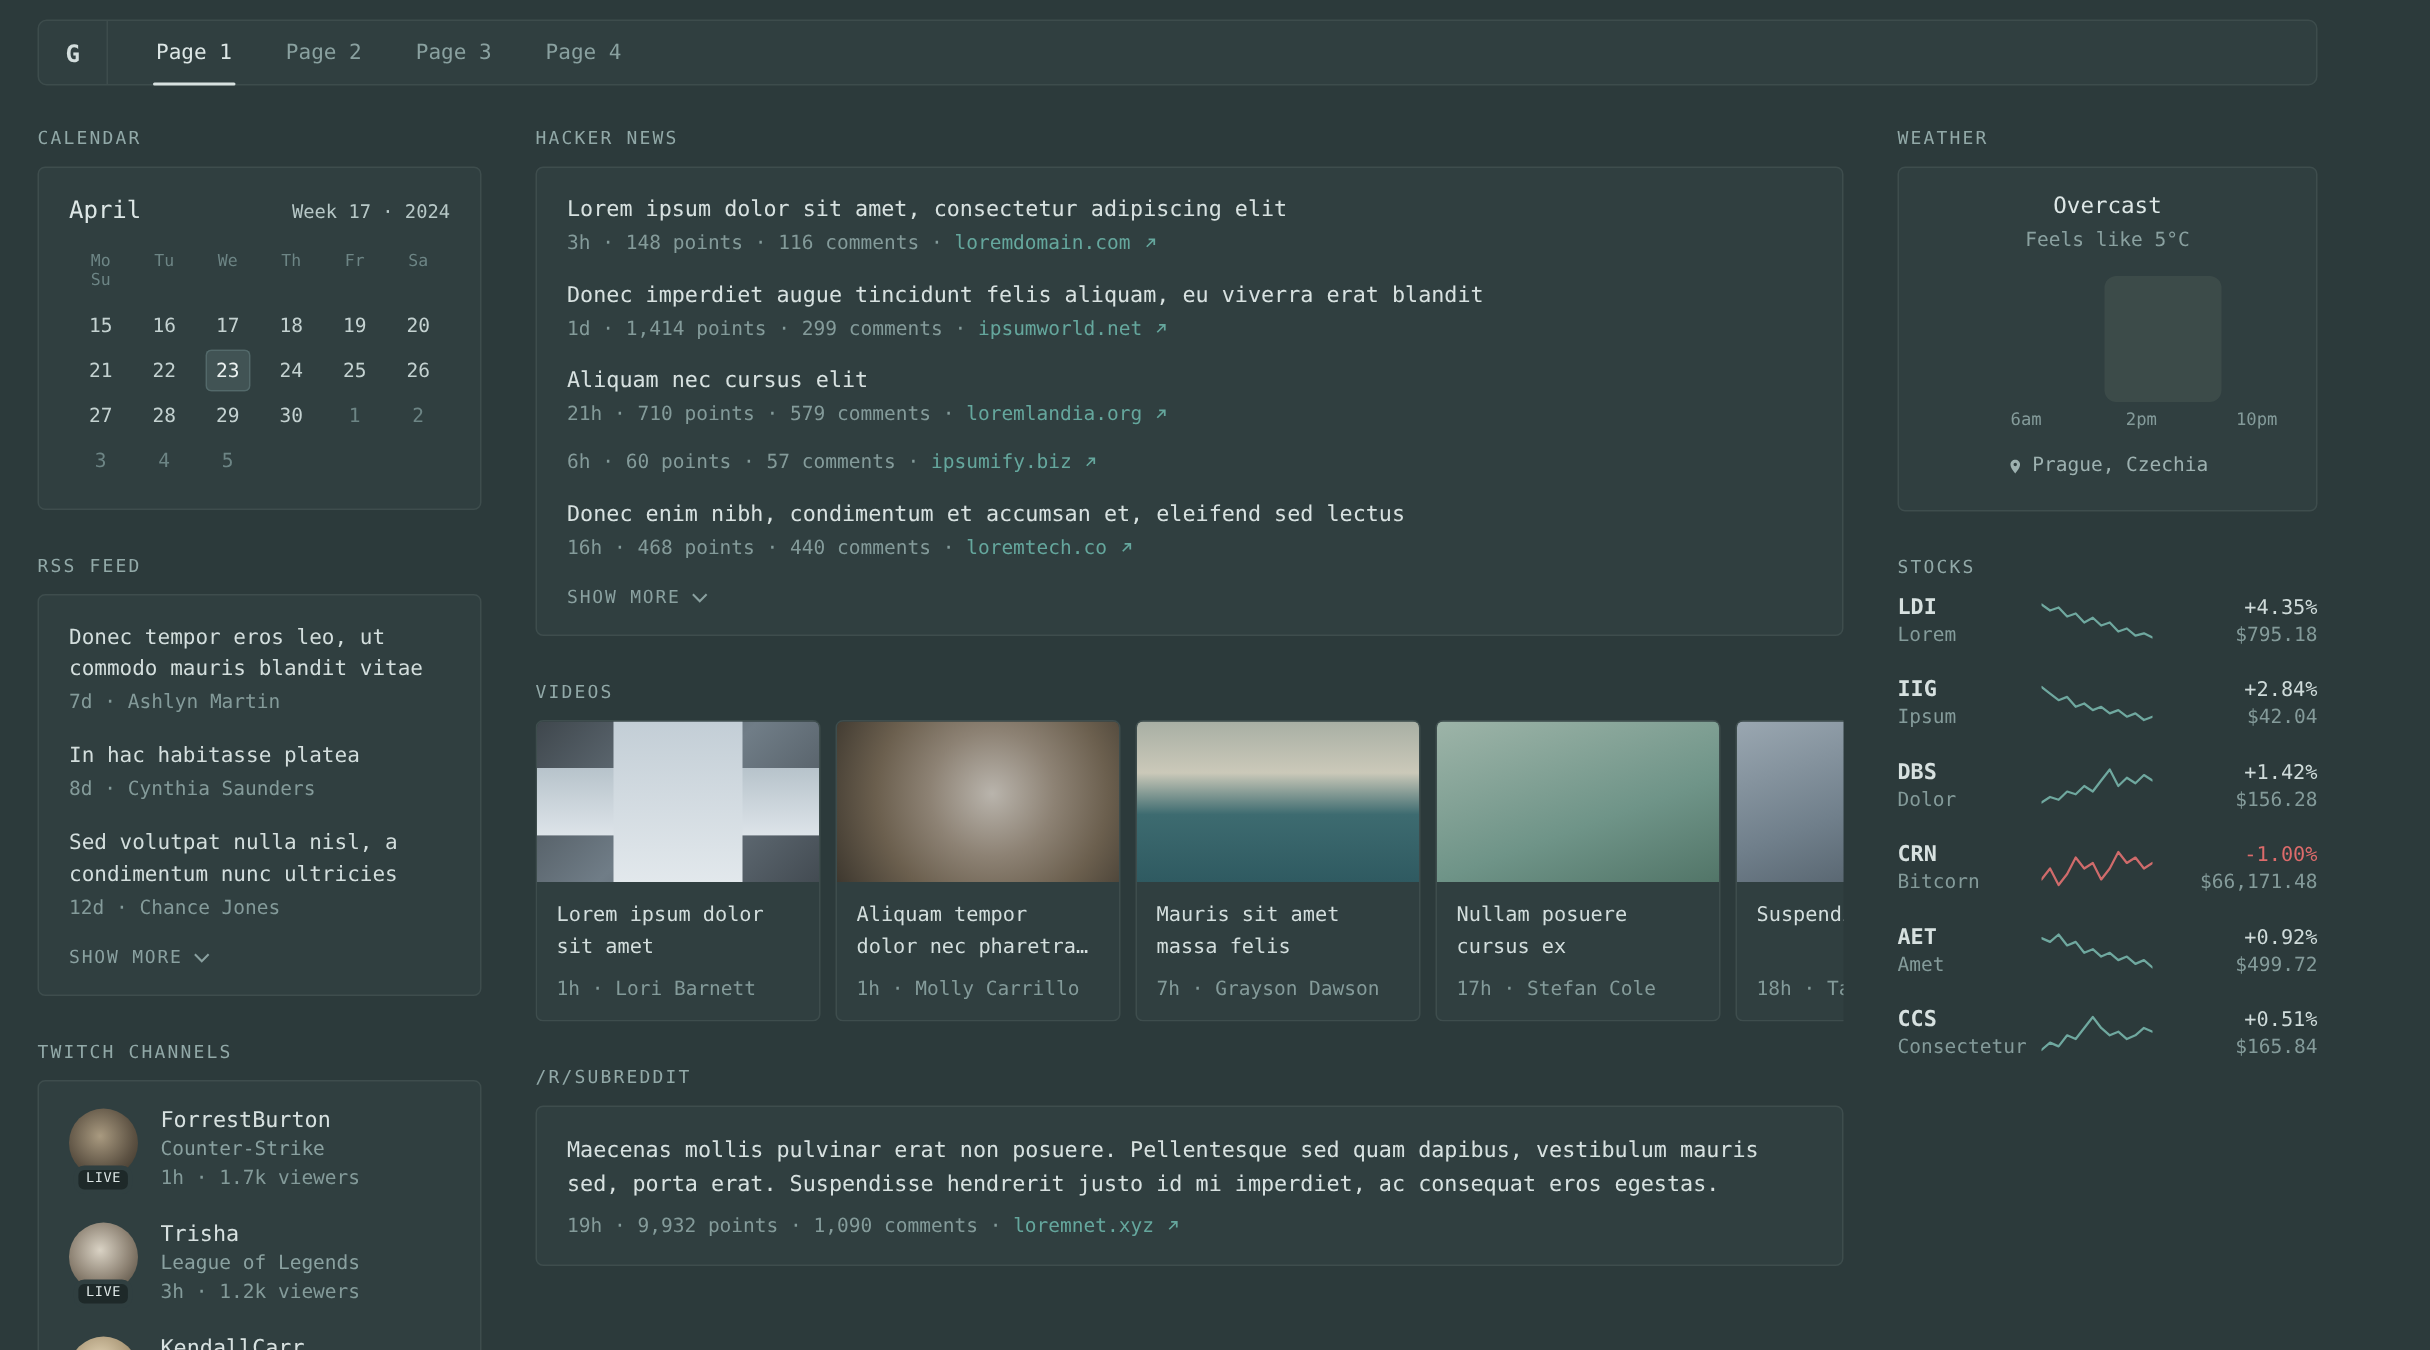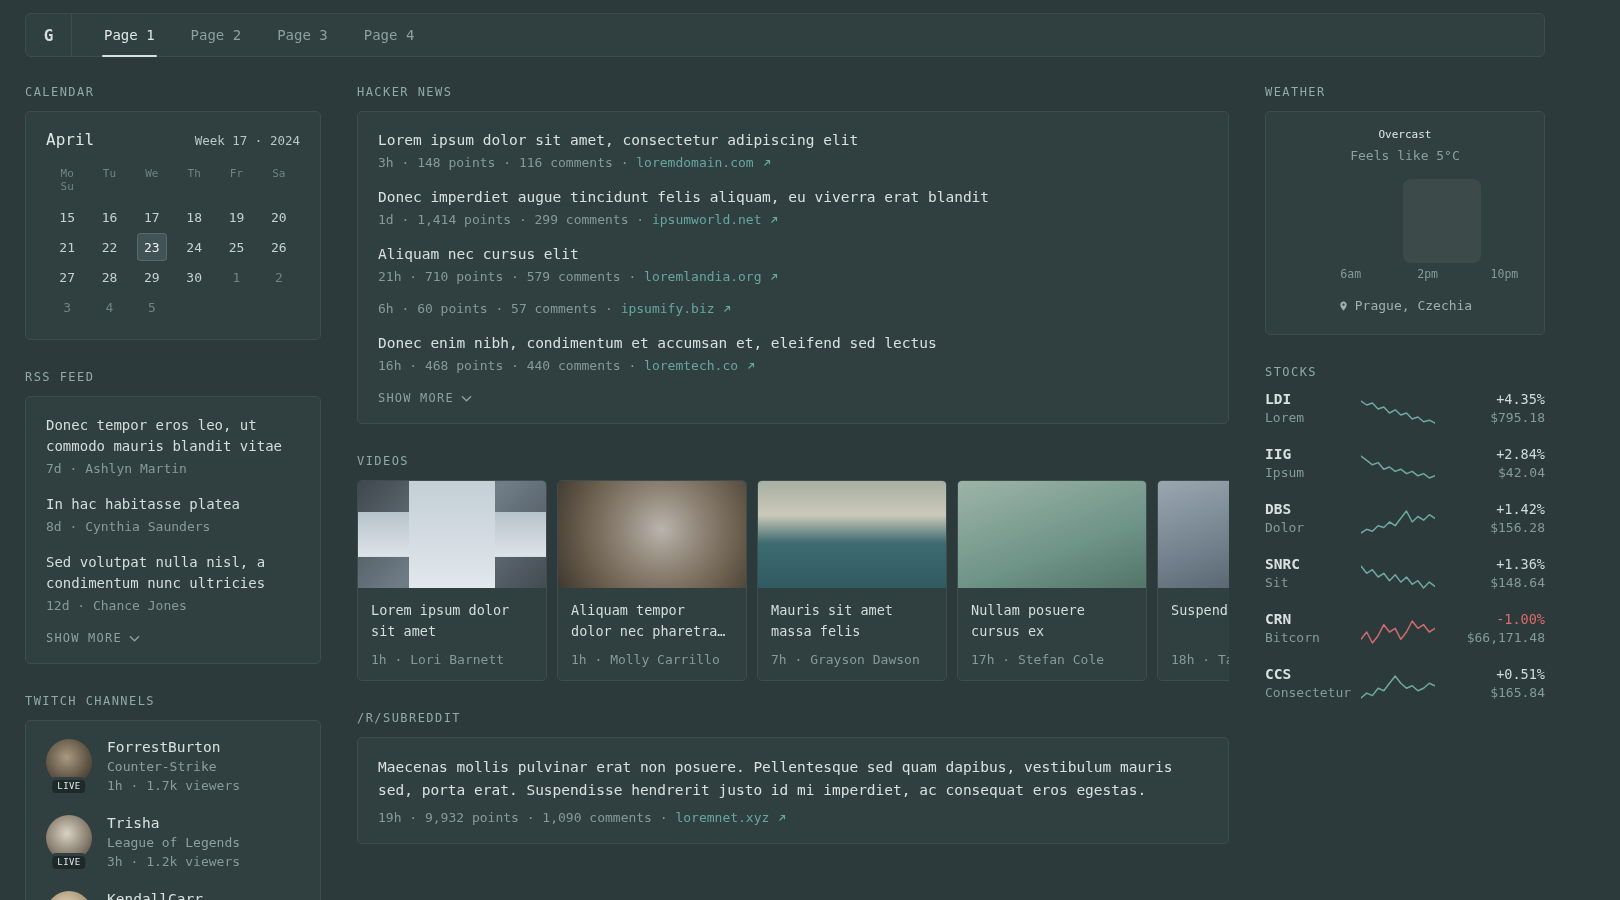--- a/index.html
+++ b/index.html
@@ -110,40 +110,40 @@
   .video-body { padding:12px 13px 13px; }
   .video-title { font-size:13.5px; line-height:1.55; color:#d3dedd; height:42px; overflow:hidden; }
   .video-meta { font-size:13px; color:#849b9a; margin-top:10px; }
 
   
   .reddit-title { font-size:14.5px; line-height:1.6; color:#d7e1e0; cursor:pointer; }
   .reddit-meta { font-size:13px; color:#849b9a; margin-top:8px; }
 
   
   .weather-card { text-align:center; padding:16px 16px 18px; }
-  .weather-cond { font-size:11px; color:#dde7e6; font-weight:500; }
+  .weather-cond { font-size:15px; color:#dde7e6; font-weight:500; }
   .weather-feels { font-size:13px; color:#8aa1a0; margin-top:7px; }
   .bars { height:56px; margin:38px 10px 0; display:flex; align-items:flex-end; gap:4px; position:relative; }
   .daylight {
     position:absolute; left:49%; width:34.5%; top:-22px; bottom:-6px;
     background:rgba(223,235,205,0.07); border-radius:8px; pointer-events:none;
   }
   .time-axis { position:relative; height:15px; margin:10px 10px 0; font-size:11.5px; color:#849b9a; }
   .time-label { position:absolute; transform:translateX(-50%); }
   .time-label:nth-child(1){ left:26%; }
   .time-label:nth-child(2){ left:60%; }
   .time-label:nth-child(3){ left:94%; }
   .weather-loc {
     margin-top:16px; display:inline-flex; align-items:center; gap:6px;
     font-size:13px; color:#9db1b0;
   }
   .pin-icon { width:11px; height:14px; fill:#9db1b0; }
 
   
-  .stock-row { display:flex; align-items:flex-end; cursor:pointer; }
+  .stock-row { display:flex; align-items:center; cursor:pointer; }
   .stock-row + .stock-row { margin-top:21px; }
   .stock-id { width:96px; flex-shrink:0; }
   .stock-symbol { font-size:14.5px; font-weight:600; color:#d7e1e0; }
   .stock-name { font-size:13px; color:#849b9a; margin-top:3px; }
   .spark { width:74px; height:26px; flex-shrink:0; }
   .spark polyline { fill:none; stroke:#6fa89f; stroke-width:1.5; stroke-linejoin:round; stroke-linecap:round; }
   .stock-right { flex:1; text-align:right; }
   .stock-change { font-size:13.5px; color:#cfdbda; }
   .stock-price { font-size:13px; color:#849b9a; margin-top:3px; }
   .negative .stock-change { color:#dd6b6b; }
@@ -456,48 +456,48 @@
       <div class="stock-name">Dolor</div>
     </div>
     <svg class="spark" viewBox="0 0 74 26">
                 <polyline points="0.0,24.0 5.7,20.3 11.4,22.2 17.1,16.7 22.8,18.5 28.5,13.0 34.2,16.7 39.8,9.3 45.5,2.0 51.2,13.0 56.9,7.5 62.6,11.2 68.3,5.7 74.0,9.3"></polyline>
               </svg>
     <div class="stock-right">
       <div class="stock-change">+1.42%</div>
       <div class="stock-price">$156.28</div>
     </div>
   </div>
-            <div class="stock-row">
-    <div class="stock-id">
-      <div class="stock-symbol">SNRC</div>
-      <div class="stock-name">Sit</div>
-    </div>
-    <svg class="spark" viewBox="0 0 74 26">
-                <polyline points="0.0,2.0 5.7,9.3 11.4,5.7 17.1,13.0 22.8,9.3 28.5,16.7 34.2,10.8 39.8,18.1 45.5,13.0 51.2,20.3 56.9,16.7 62.6,24.0 68.3,18.1 74.0,22.5"></polyline>
-              </svg>
-    <div class="stock-right">
-      <div class="stock-change">+1.36%</div>
-      <div class="stock-price">$148.64</div>
-    </div>
-  </div>
             <div class="stock-row negative">
     <div class="stock-id">
       <div class="stock-symbol">CRN</div>
       <div class="stock-name">Bitcorn</div>
     </div>
     <svg class="spark" viewBox="0 0 74 26">
                 <polyline points="0.0,20.3 5.7,13.0 11.4,24.0 17.1,16.7 22.8,5.7 28.5,13.0 34.2,9.3 39.8,20.3 45.5,13.0 51.2,2.0 56.9,9.3 62.6,5.7 68.3,13.0 74.0,9.3"></polyline>
               </svg>
     <div class="stock-right">
       <div class="stock-change">-1.00%</div>
       <div class="stock-price">$66,171.48</div>
     </div>
   </div>
             <div class="stock-row">
     <div class="stock-id">
+      <div class="stock-symbol">AET</div>
+      <div class="stock-name">Amet</div>
+    </div>
+    <svg class="spark" viewBox="0 0 74 26">
+                <polyline points="0.0,4.4 5.7,6.9 11.4,2.0 17.1,9.3 22.8,6.9 28.5,14.2 34.2,11.8 39.8,16.7 45.5,14.2 51.2,19.1 56.9,16.7 62.6,21.6 68.3,19.1 74.0,24.0"></polyline>
+              </svg>
+    <div class="stock-right">
+      <div class="stock-change">+0.92%</div>
+      <div class="stock-price">$499.72</div>
+    </div>
+  </div>
+            <div class="stock-row">
+    <div class="stock-id">
       <div class="stock-symbol">CCS</div>
       <div class="stock-name">Consectetur</div>
     </div>
     <svg class="spark" viewBox="0 0 74 26">
                 <polyline points="0.0,24.0 5.7,19.1 11.4,21.6 17.1,14.2 22.8,16.7 28.5,9.3 34.2,2.0 39.8,9.3 45.5,14.2 51.2,11.8 56.9,16.7 62.6,14.2 68.3,9.3 74.0,11.8"></polyline>
               </svg>
     <div class="stock-right">
       <div class="stock-change">+0.51%</div>
       <div class="stock-price">$165.84</div>
     </div>

